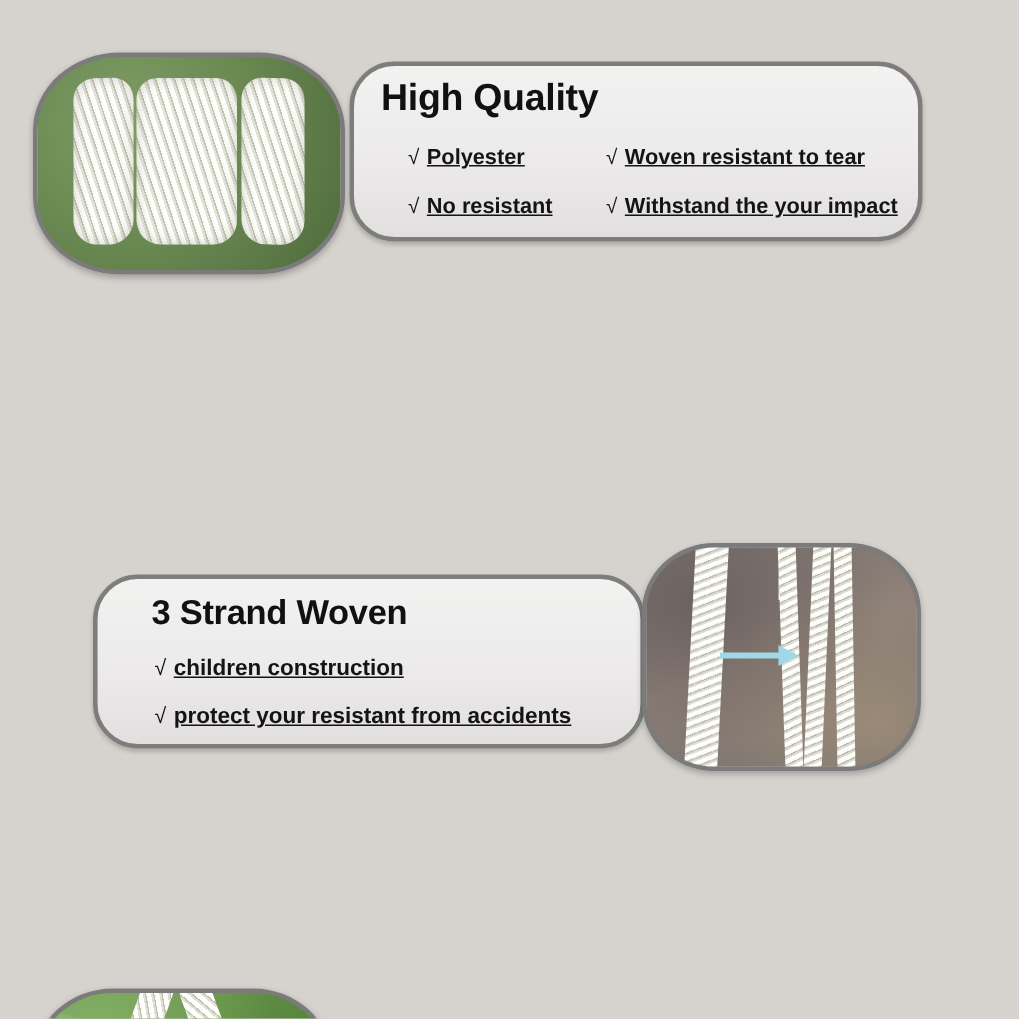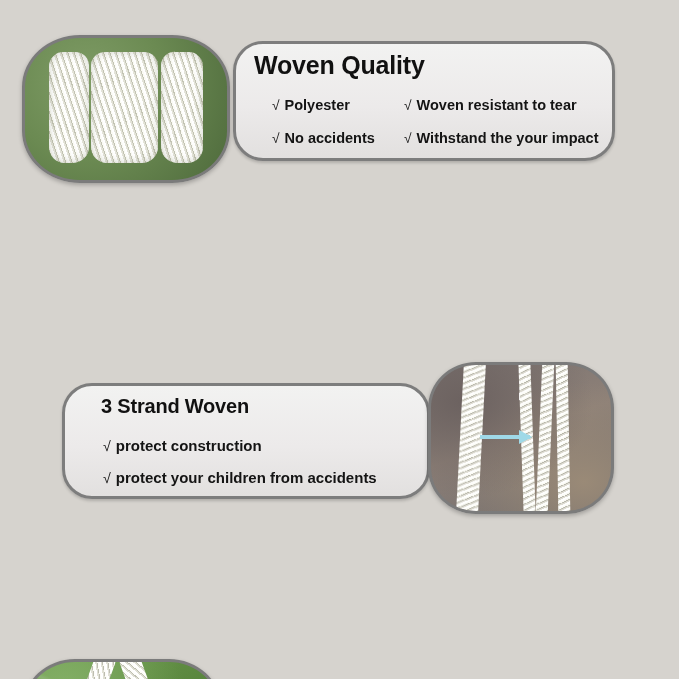--- a/index.html
+++ b/index.html
@@ -52,20 +52,21 @@
     white-space: nowrap;
   }
   .bullet .check {
     font-weight: normal;
     margin-right: 5px;
     font-size: 0.95em;
     line-height: 1;
   }
   .bullet .btext {
     font-weight: bold;
+    text-decoration: underline;
   }
 
   
   .image-pill {
     position: absolute;
     border: 3px solid #7b7b7b;
     box-sizing: border-box;
     overflow: hidden;
     box-shadow: 0 2px 4px rgba(0,0,0,0.25);
   }
@@ -132,21 +133,21 @@
     left: 62px;
     top: 203px;
     width: 368px;
     height: 116px;
     border-radius: 30px;
   }
   #panel-2-text .panel-title {
     position: absolute;
     left: 36px;
     top: 9px;
-    font-size: 20px;
+    font-size: 23px;
   }
   #panel-2-text .b1 { position: absolute; left: 38px; top: 51px; font-size: 15px; }
   #panel-2-text .b2 { position: absolute; left: 38px; top: 83px; font-size: 15px; }
 
   #panel-2-image {
     left: 428px;
     top: 182px;
     width: 186px;
     height: 152px;
     border-radius: 48px / 46px;
@@ -242,53 +243,53 @@
 
     <div class="image-pill" id="panel-1-image">
       <div class="rope-coil">
         <div class="coil-block coil-left"></div>
         <div class="coil-block coil-mid"></div>
         <div class="coil-block coil-right"></div>
       </div>
     </div>
 
     <div class="text-panel" id="panel-1-text">
-      <div class="panel-title">Woven Quality</div>
+      <div class="panel-title">High Quality</div>
 
       <div class="bullet b1">
         <span class="check">√</span>
         <span class="btext">Polyester</span>
       </div>
       <div class="bullet b2">
         <span class="check">√</span>
-        <span class="btext">No accidents</span>
+        <span class="btext">No resistant</span>
       </div>
       <div class="bullet b3">
         <span class="check">√</span>
         <span class="btext">Woven resistant to tear</span>
       </div>
       <div class="bullet b4">
         <span class="check">√</span>
         <span class="btext">Withstand the your impact</span>
       </div>
     </div>
   </div>
 
   <div class="feature-row" id="row-2">
 
     <div class="text-panel" id="panel-2-text">
       <div class="panel-title">3 Strand Woven</div>
 
       <div class="bullet b1">
         <span class="check">√</span>
-        <span class="btext">protect construction</span>
+        <span class="btext">children construction</span>
       </div>
       <div class="bullet b2">
         <span class="check">√</span>
-        <span class="btext">protect your children from accidents</span>
+        <span class="btext">protect your resistant from accidents</span>
       </div>
     </div>
 
     <div class="image-pill" id="panel-2-image">
       <div class="strand strand-main"></div>
       <div class="strand strand-a"></div>
       <div class="strand strand-b"></div>
       <div class="strand strand-c"></div>
       <div class="frayed"></div>
       <div class="arrow"></div>

